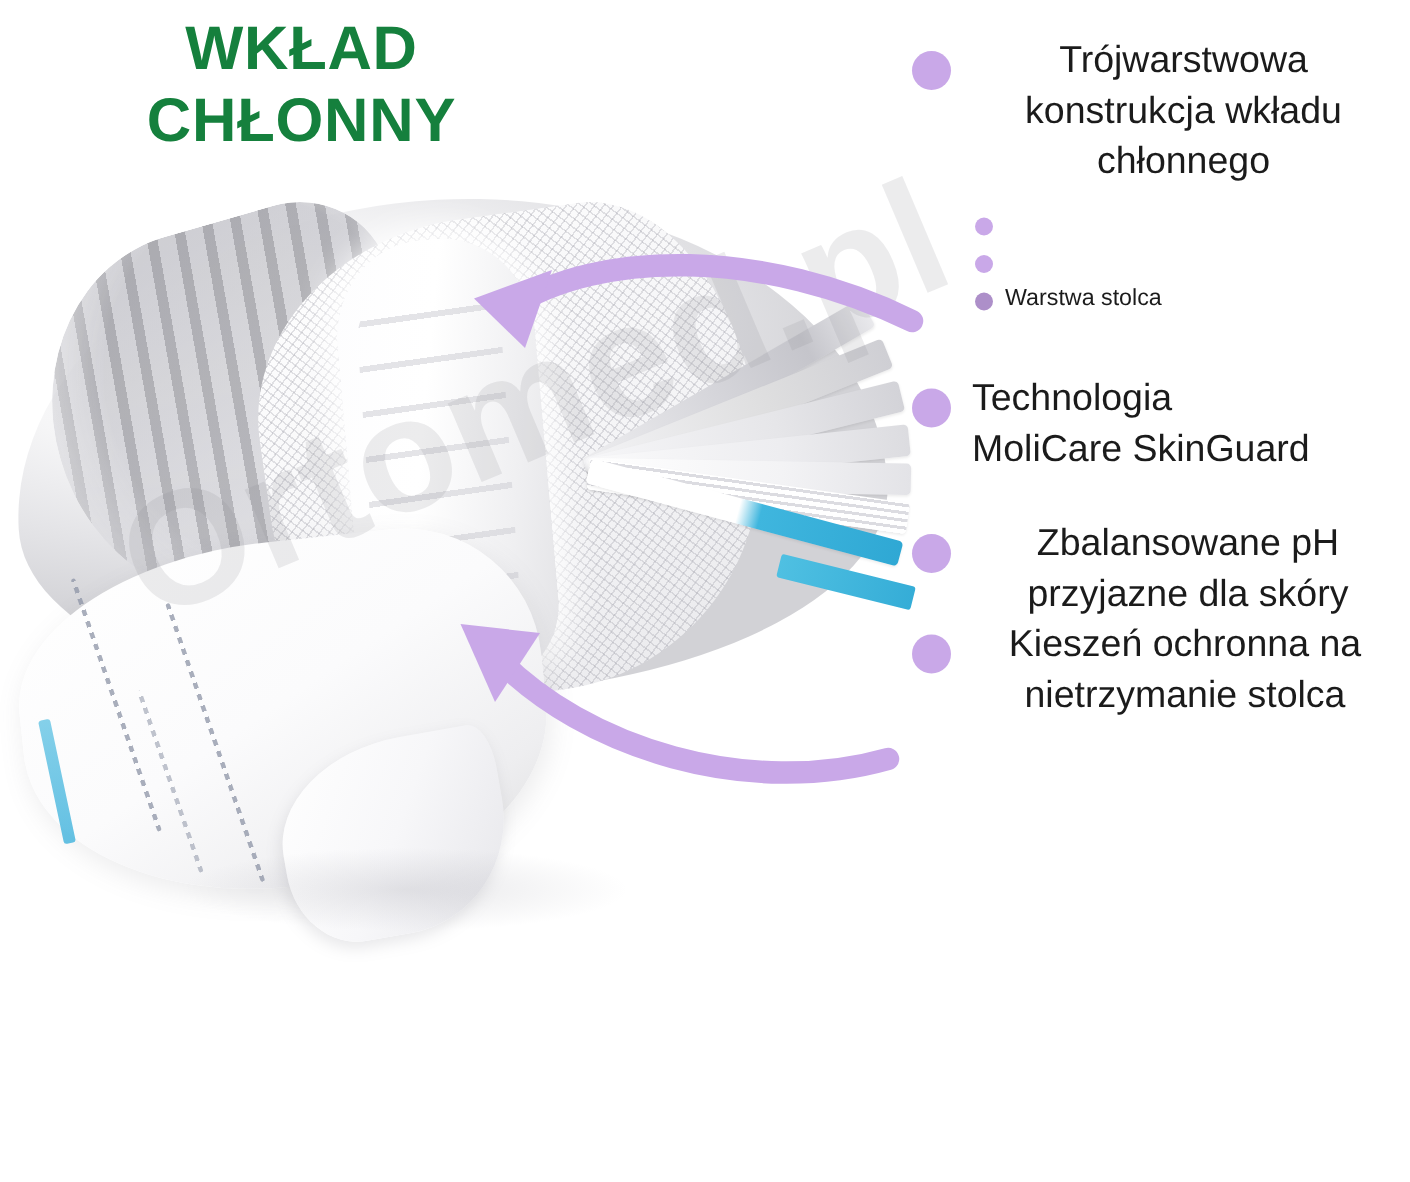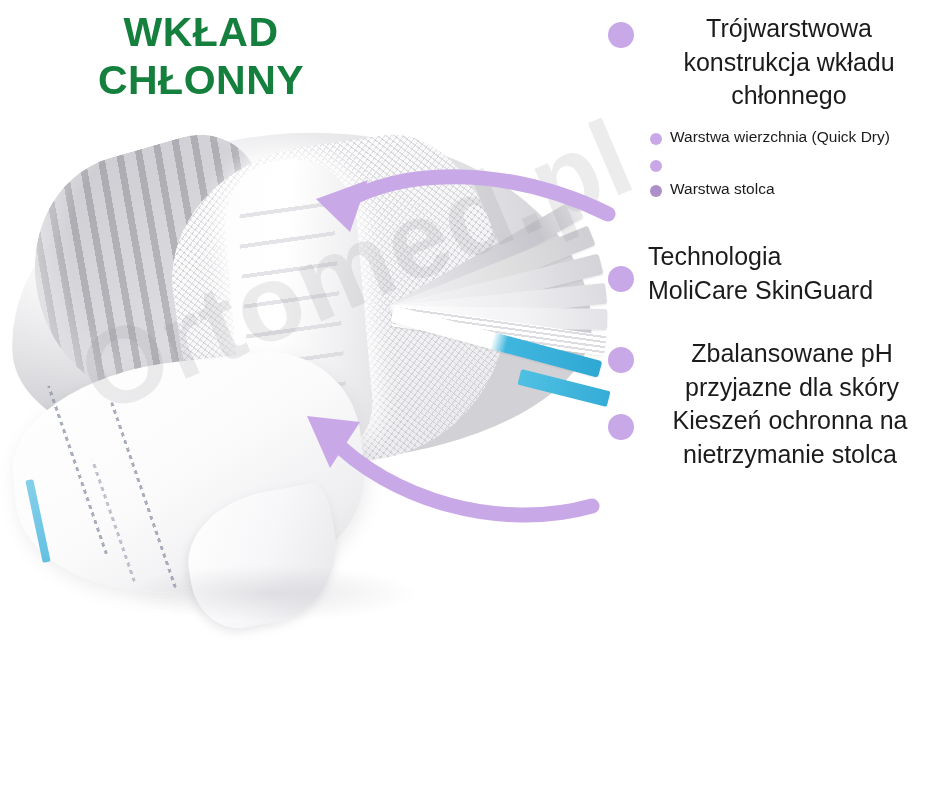--- a/index.html
+++ b/index.html
@@ -238,21 +238,21 @@
   .feature .txt {
     flex: 1 1 auto;
     text-align: center;
     font-size: 25px;
     line-height: 1.34;
     color: #1b1b1b;
     white-space: pre-line;
     margin-left: 4px;
   }
 
-  .f1 { margin-top: 12px; }
+  .f1 { margin-top: 24px; }
   .f1 .txt { padding: 0 2px; }
 
   .sublist {
     margin: 14px 0 0 42px;
     width: 292px;
   }
   .subitem {
     display: flex;
     align-items: flex-start;
     margin-bottom: 7px;
@@ -266,21 +266,21 @@
     margin-right: 8px;
   }
   .subdot.dark { background: #AD8FC9; }
   .subtxt {
     font-size: 15.5px;
     line-height: 1.34;
     color: #1b1b1b;
     white-space: pre-line;
   }
 
-  .f2 { margin-top: 40px; align-items: center; }
+  .f2 { margin-top: 40px; align-items: flex-start; }
   .f2 .txt { text-align: left; margin-left: 14px; font-size: 25px; }
   .f3 { margin-top: 30px; }
   .f3 .txt { margin-left: 10px; }
   .f4 { }
   .f4 .txt { margin-left: 6px; }
 </style>
 </head>
 <body>
 
 <div class="title">WKŁAD
@@ -331,21 +331,20 @@
   <div class="feature f1">
     <span class="dot"></span>
     <span class="txt">Trójwarstwowa
 konstrukcja wkładu
 chłonnego</span>
   </div>
 
   <div class="sublist">
     <div class="subitem">
       <span class="subdot"></span>
-      <span class="subtxt">Warstwa wierzchnia (Quick Dry)</span>
     </div>
     <div class="subitem">
       <span class="subdot"></span>
     </div>
     <div class="subitem">
       <span class="subdot dark"></span>
       <span class="subtxt">Warstwa stolca</span>
     </div>
   </div>
 

